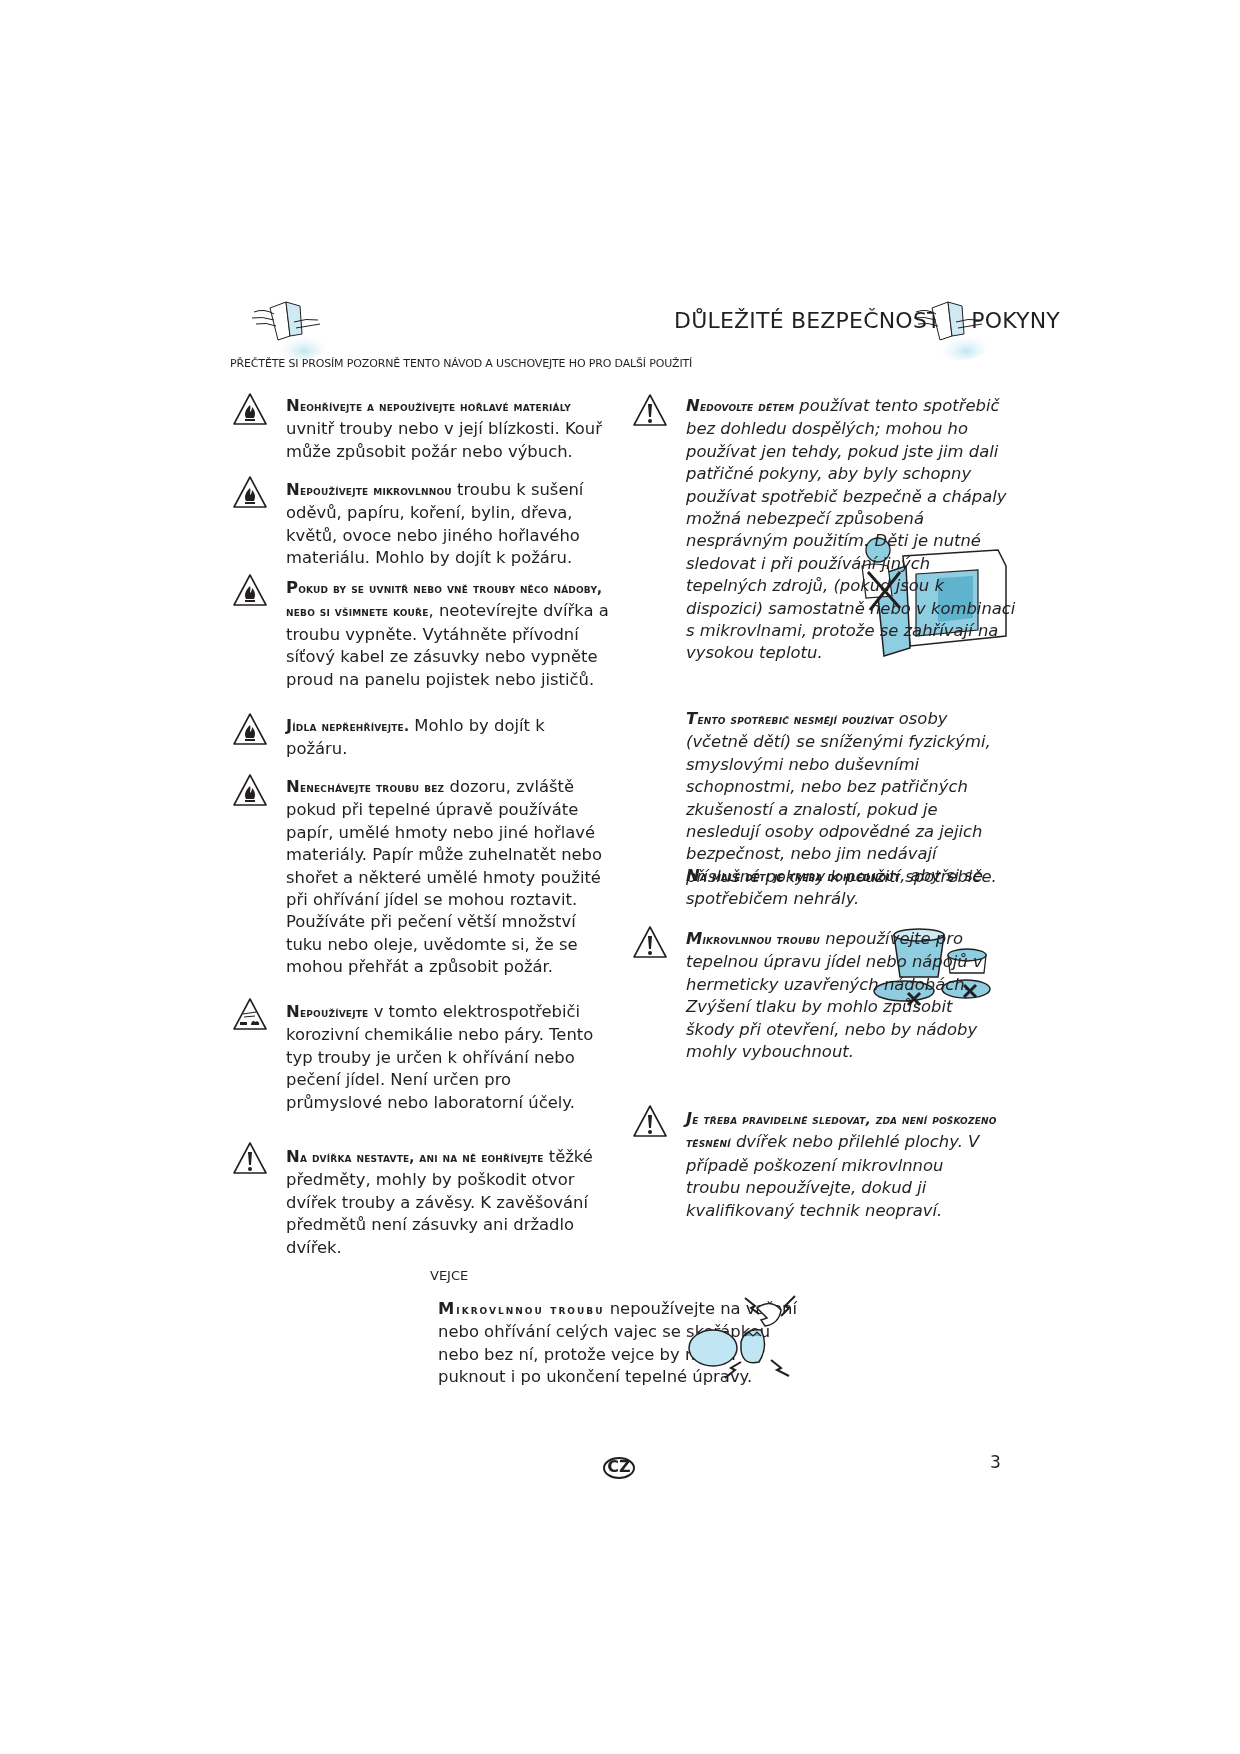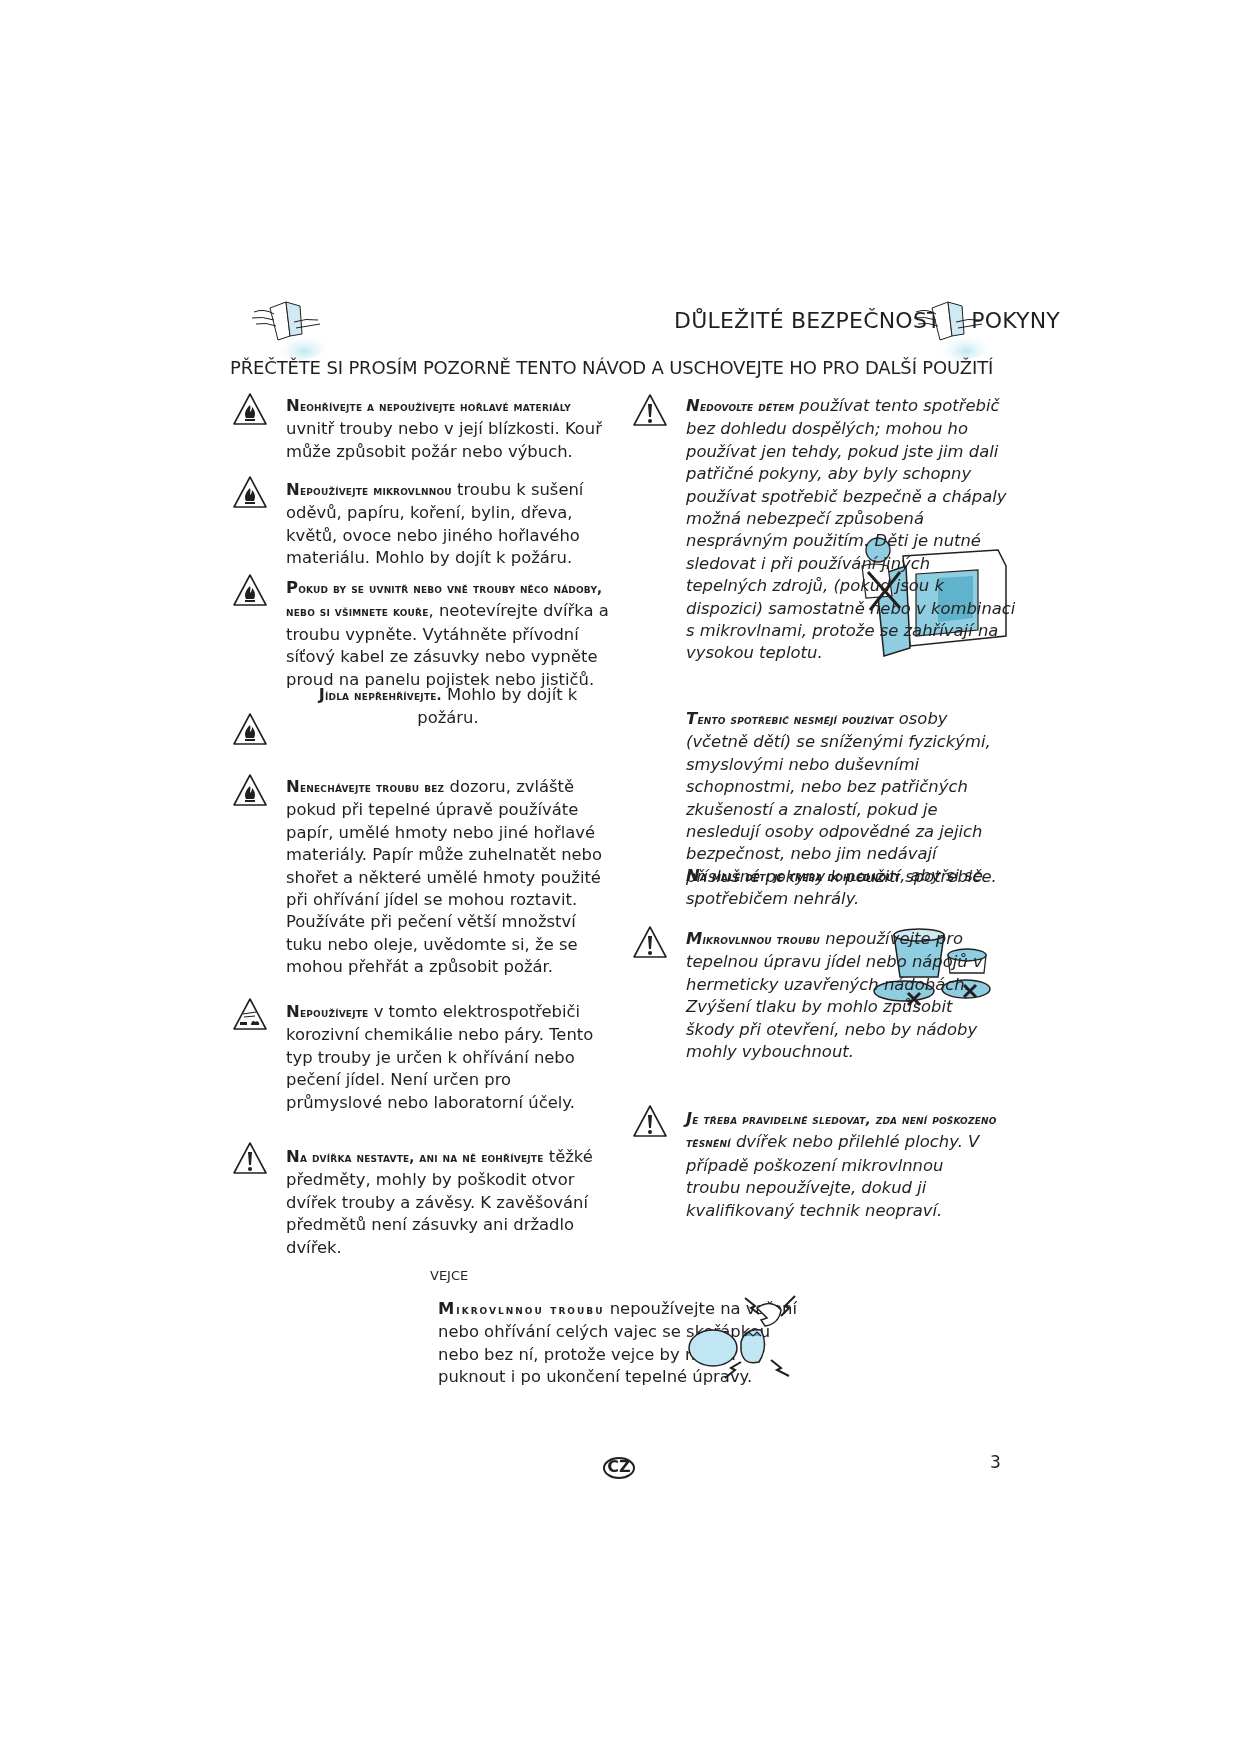--- a/index.html
+++ b/index.html
@@ -1,20 +1,20 @@
 <!DOCTYPE html>
 <html><head>
 <meta charset="utf-8">
 <style>
   html, body { margin:0; padding:0; background:#ffffff; }
   body { width:1240px; height:1754px; position:relative; overflow:hidden;
          font-family:"DejaVu Sans", "Liberation Sans", sans-serif; color:#231f20; }
   .abs { position:absolute; }
   .title { left:0; width:1060px; top:308px; text-align:right; font-size:22px; letter-spacing:0.2px; font-weight:normal; }
-  .subtitle { left:230px; top:357px; font-size:18px; letter-spacing:-0.15px; white-space:nowrap; }
+  .subtitle { left:230px; top:357px; font-size:11px; letter-spacing:-0.15px; white-space:nowrap; }
   .deco { width:80px; height:66px; }
   .col { font-size:16.4px; line-height:22.4px; }
   .col.left { left:278px; width:340px; }
   .col.right { left:678px; width:330px; font-style:italic; }
   .para { position:absolute; }
   .sc { font-variant:small-caps; font-weight:bold; font-size:13.2px; letter-spacing:0.2px; font-style:inherit; }
   .sc .cap { font-size:16.4px; }
   .warn-icon { position:absolute; width:36px; height:34px; }
   .vejce-head { left:430px; top:1268px; font-size:13px; }
   .vejce-body { left:430px; top:1290px; width:360px; font-size:16.4px; line-height:22.4px; }
@@ -75,21 +75,21 @@
       <path d="M18 13 C13 18 12 22 14 26 L22 26 C24 22 23 18 20 15 C20 18 19 19 18 20 C18 17 19 15 18 13 Z" fill="#231f20"></path>
       <rect x="13" y="27" width="10" height="2" fill="#231f20"></rect>
     </svg>
   <p class="para" style="top:569px;"><span class="sc"><span class="cap">P</span><span>okud by se uvnitř nebo vně trouby něco nádoby, nebo si všimnete kouře</span></span><span>, neotevírejte dvířka a troubu vypněte. Vytáhněte přívodní síťový kabel ze zásuvky nebo vypněte proud na panelu pojistek nebo jističů.</span></p>
 
   <svg class="warn-icon" style="left:-46px;top:712px;" viewBox="0 0 36 34">
       <path d="M18 2 L34 32 L2 32 Z" fill="#fff" stroke="#231f20" stroke-width="1.6" stroke-linejoin="round"></path>
       <path d="M18 13 C13 18 12 22 14 26 L22 26 C24 22 23 18 20 15 C20 18 19 19 18 20 C18 17 19 15 18 13 Z" fill="#231f20"></path>
       <rect x="13" y="27" width="10" height="2" fill="#231f20"></rect>
     </svg>
-  <p class="para" style="top:676px;text-align:center;"><span class="sc"><span class="cap">J</span><span>ídla nepřehřívejte.</span></span><span> Mohlo by dojít k požáru.</span></p>
+  <p class="para" style="top:707px;"><span class="sc"><span class="cap">J</span><span>ídla nepřehřívejte.</span></span><span> Mohlo by dojít k požáru.</span></p>
 
   <svg class="warn-icon" style="left:-46px;top:773px;" viewBox="0 0 36 34">
       <path d="M18 2 L34 32 L2 32 Z" fill="#fff" stroke="#231f20" stroke-width="1.6" stroke-linejoin="round"></path>
       <path d="M18 13 C13 18 12 22 14 26 L22 26 C24 22 23 18 20 15 C20 18 19 19 18 20 C18 17 19 15 18 13 Z" fill="#231f20"></path>
       <rect x="13" y="27" width="10" height="2" fill="#231f20"></rect>
     </svg>
   <p class="para" style="top:768px;"><span class="sc"><span class="cap">N</span><span>enechávejte troubu bez</span></span><span> dozoru, zvláště pokud při tepelné úpravě používáte papír, umělé hmoty nebo jiné hořlavé materiály. Papír může zuhelnatět nebo shořet a některé umělé hmoty použité při ohřívání jídel se mohou roztavit. Používáte při pečení větší množství tuku nebo oleje, uvědomte si, že se mohou přehřát a způsobit požár.</span></p>
 
   <svg class="warn-icon" style="left:-46px;top:997px;" viewBox="0 0 36 34">
       <path d="M18 2 L34 32 L2 32 Z" fill="#fff" stroke="#231f20" stroke-width="1.6" stroke-linejoin="round"></path>

